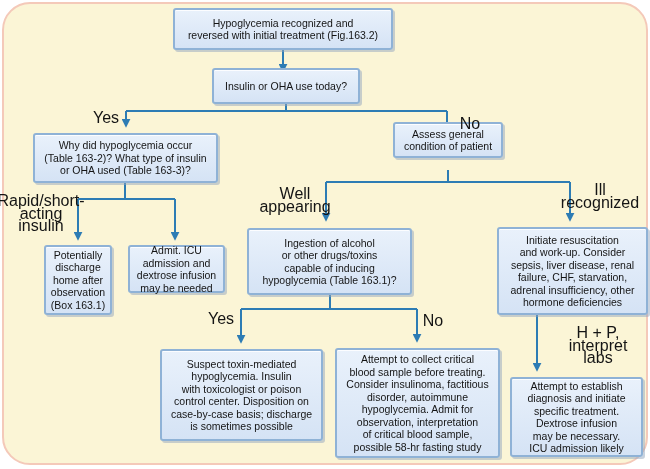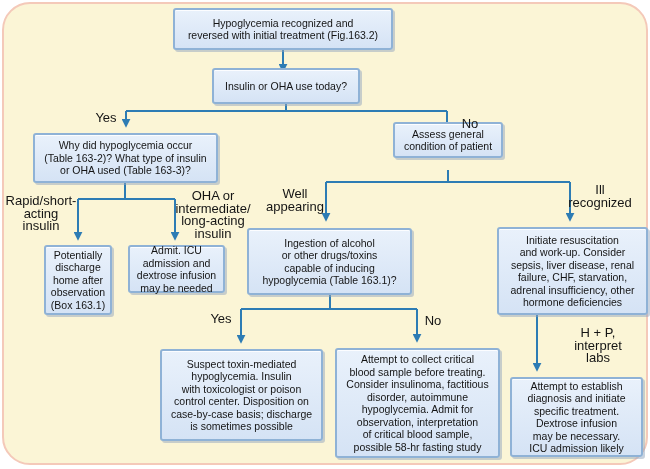--- a/index.html
+++ b/index.html
@@ -19,21 +19,21 @@
     box-sizing:border-box;padding:16px 3px;
   }
   .node span{
     white-space:pre-line;text-align:center;color:#141414;
     font-size:10.5px;line-height:12.5px;
   }
   .elabel{
     position:absolute;display:flex;align-items:center;justify-content:center;
     color:#141414;text-align:center;
   }
-  .elabel span{white-space:pre-line;font-size:13px;line-height:12.5px;text-align:center;}
+  .elabel span{white-space:pre-line;font-size:16px;line-height:12.5px;text-align:center;}
   svg.wires{position:absolute;left:0;top:0;}
 </style>
 </head>
 <body>
 
 <div id="stage">
   <div id="panel"></div>
 
   <svg class="wires" width="650" height="469" viewBox="0 0 650 469">
     <defs>
@@ -145,26 +145,20 @@
 
   <div class="elabel" style="left:455px;top:116px;width:30px;height:16px">
     <span>No</span>
   </div>
 
   <div class="elabel" style="left:6px;top:200px;width:70px;height:28px">
     <span>Rapid/short-
 acting insulin</span>
   </div>
 
-  <div class="elabel" style="left:180px;top:189px;width:66px;height:52px">
-    <span>OHA or
-intermediate/
-long-acting
-insulin</span>
-  </div>
 
   <div class="elabel" style="left:265px;top:187px;width:60px;height:27px">
     <span>Well
 appearing</span>
   </div>
 
   <div class="elabel" style="left:570px;top:183px;width:60px;height:27px">
     <span>Ill
 recognized</span>
   </div>

